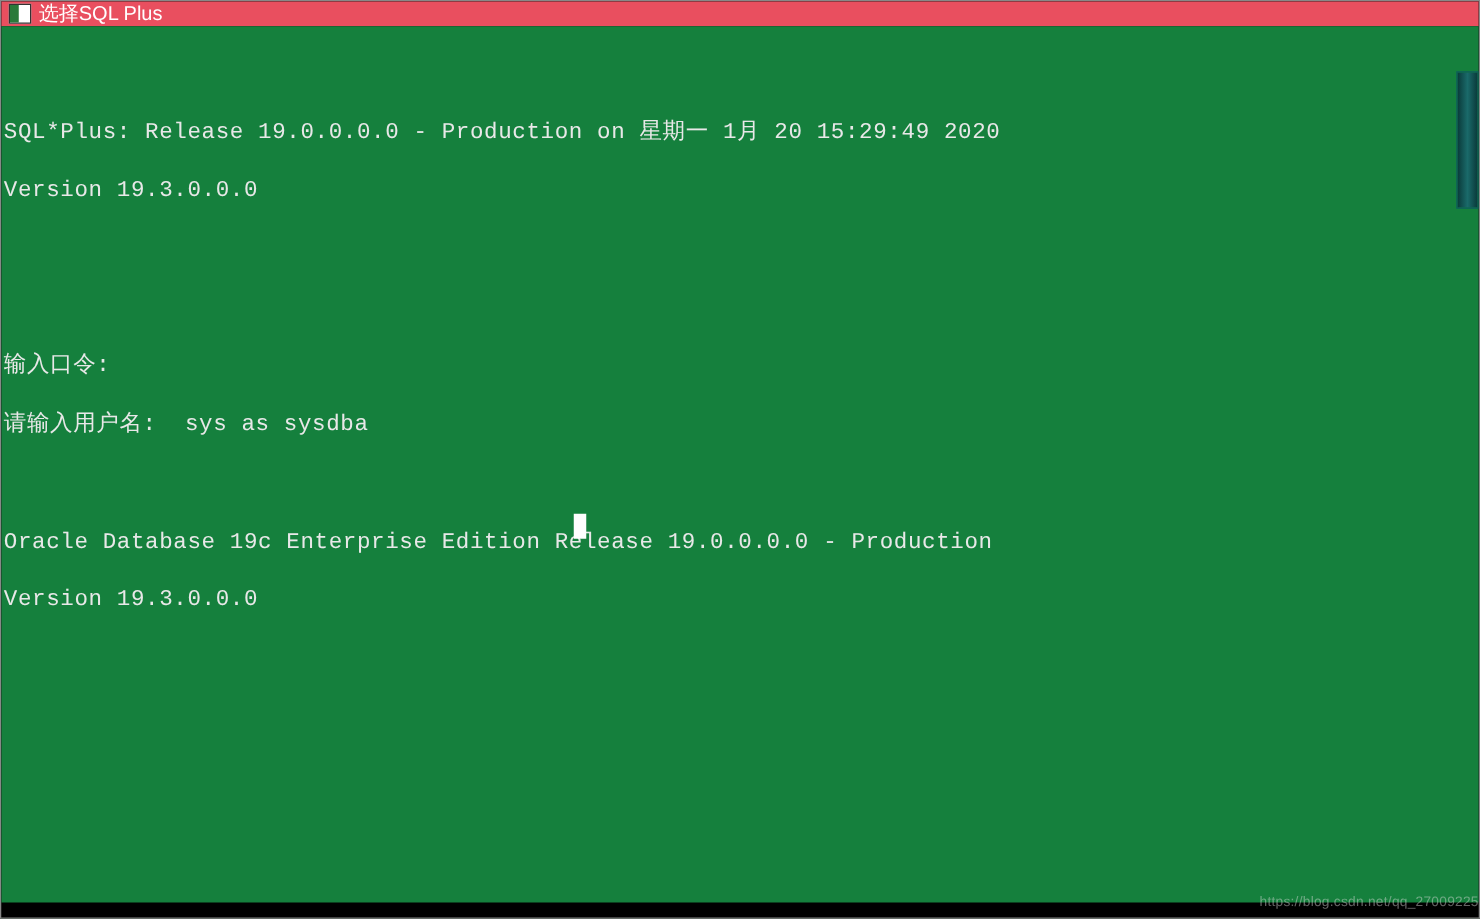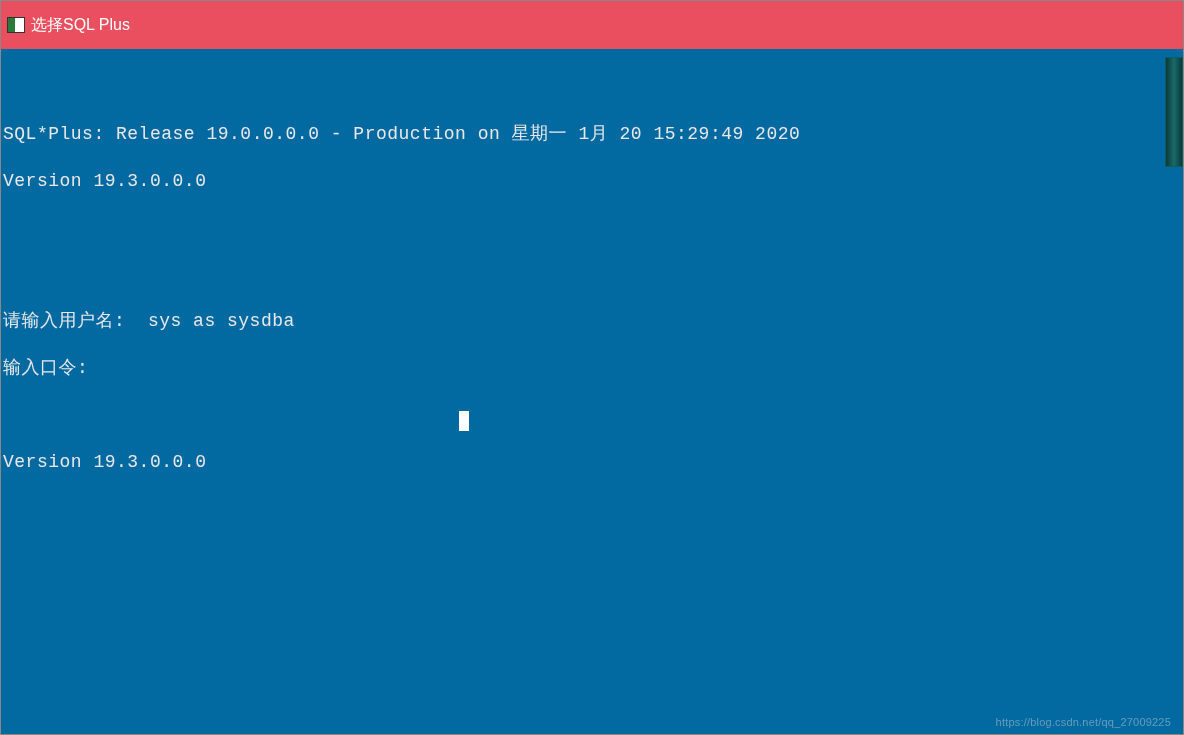--- a/index.html
+++ b/index.html
@@ -10,21 +10,21 @@
     body {
       width: 1184px;
       height: 735px;
       background: #000;
       font-family: "Consolas", "Courier New", monospace;
       overflow: hidden;
       position: relative;
       border: 1px solid #888;
     }
     .titlebar {
-      height: 48px;
+      height: 20px;
       background: #e94f5f;
       display: flex;
       align-items: center;
       padding: 0 6px;
     }
     .app-icon {
       width: 18px;
       height: 16px;
       background: #fff;
       border: 1px solid #333;
@@ -41,21 +41,21 @@
       height: 100%;
       background: #2a7a3a;
     }
     .title-text {
       color: #fff;
       font-size: 16px;
       font-family: "Microsoft YaHei", sans-serif;
       font-weight: 400;
     }
     .terminal {
-      background: #0369a1;
+      background: #15803d;
       color: #e8e8e8;
       padding: 4px 2px 2px 2px;
       font-size: 18px;
       line-height: 1.3;
       white-space: pre;
       letter-spacing: 0.5px;
       height: calc(100% - 32px);
       position: relative;
     }
     .terminal-line {
@@ -85,21 +85,21 @@
       display: inline-block;
       width: 10px;
       height: 20px;
       background: #fefefe;
       position: absolute;
       left: 458px;
       top: 410px;
     }
     .watermark {
       position: absolute;
-      right: 12px;
+      right: 0;
       bottom: 6px;
       color: rgba(220,220,220,0.45);
       font-size: 11px;
       font-family: Arial, sans-serif;
       letter-spacing: 0.2px;
     }
   </style>
 </head>
 <body>
 
@@ -107,23 +107,24 @@
   <span class="app-icon"></span>
   <span class="title-text">选择SQL Plus</span>
 </div>
 
 <div class="terminal">
 <span class="terminal-line"></span>
 <span class="terminal-line">SQL*Plus: Release 19.0.0.0.0 - Production on 星期一 1月 20 15:29:49 2020</span>
 <span class="terminal-line">Version 19.3.0.0.0</span>
 <span class="terminal-line"></span>
 <span class="terminal-line"></span>
+<span class="terminal-line">输入口令:</span>
 <span class="terminal-line">请输入用户名:  sys as sysdba</span>
-<span class="terminal-line">输入口令:</span>
 <span class="terminal-line"></span>
+<span class="terminal-line">Oracle Database 19c Enterprise Edition Release 19.0.0.0.0 - Production</span>
 <span class="terminal-line">Version 19.3.0.0.0</span>
 <span class="terminal-line"></span>
 </div>
 
 <div class="scrollbar-stub"></div>
 
 <span class="sel-block"></span>
 
 <div class="watermark">https://blog.csdn.net/qq_27009225</div>
 

